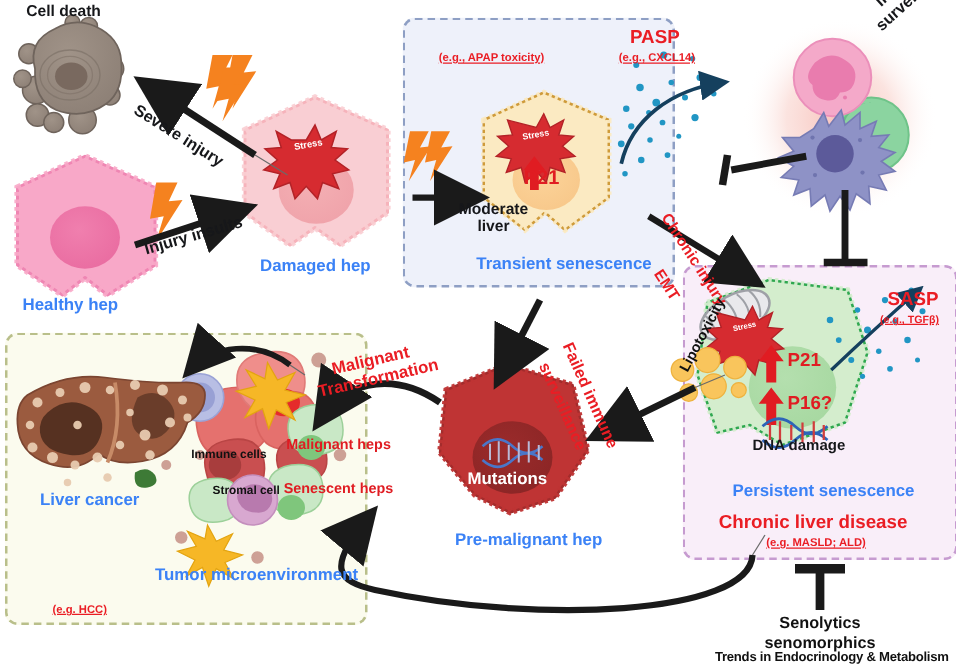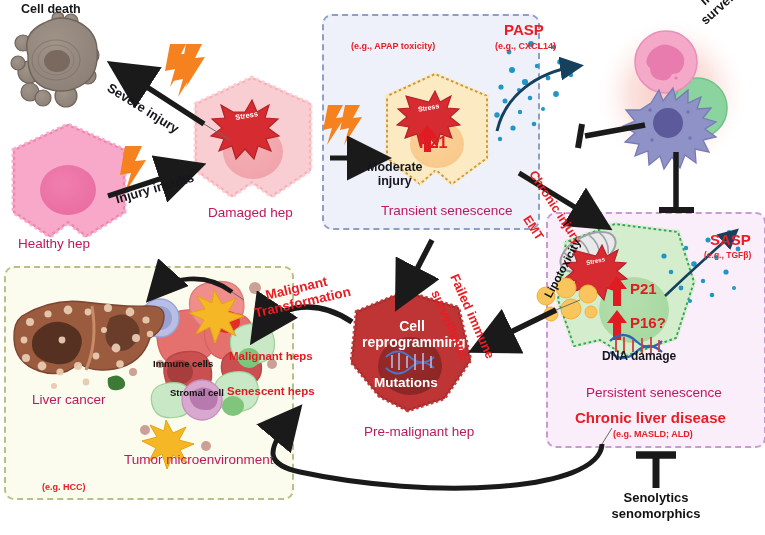--- a/index.html
+++ b/index.html
@@ -11,22 +11,22 @@
   
   .panel{position:absolute;border-radius:10px;}
   #panel-acute{left:322px;top:14px;width:214px;height:212px;
       background:#eef1fa;border:2px dashed #8e9fc4;}
   #panel-chronic{left:546px;top:212px;width:216px;height:232px;
       background:#f9eef9;border:2px dashed #c69bd0;}
   #panel-tumor{left:4px;top:266px;width:286px;height:230px;
       background:#fbfbee;border:2px dashed #b9bf8a;}
 
   .hdr-red{color:#ea1d24;font-weight:bold;font-size:15px;}
-  .sub-red{color:#ea1d24;font-weight:bold;font-size:9px;}
-  .purple-lbl{color:#be185d;font-weight:normal;font-size:13.5px;}
+  .sub-red{color:#ea1d24;font-weight:bold;font-size:9px;text-decoration:underline;}
+  .purple-lbl{color:#3b82f6;font-weight:bold;font-size:13.5px;}
   .black-lbl{color:#16171a;font-weight:bold;font-size:12.5px;}
   .red-lbl{color:#ea1d24;font-weight:bold;font-size:13px;}
 
   
   #art{position:absolute;left:0;top:0;width:765px;height:535px;}
 
   .footer{position:absolute;right:6px;bottom:3px;color:#111;
       font-weight:bold;font-size:10.5px;letter-spacing:-.2px;}
 </style>
 </head>
@@ -368,21 +368,21 @@
   <div class="lbl purple-lbl" style="left:208px;top:205px;">Damaged hep</div>
 
   <div class="lbl black-lbl" style="left:112px;top:81px;font-size:13px;
        transform:rotate(32deg);transform-origin:left top;">Severe injury</div>
 
   <div class="lbl black-lbl" style="left:114px;top:193px;font-size:13px;
        transform:rotate(-16deg);transform-origin:left top;">Injury insults</div>
 
   <div class="lbl" style="left:335px;top:160px;font-size:12.5px;color:#16171a;font-weight:bold;text-align:center;margin-left:32px;">
     <div>Moderate</div>
-    <div>injury</div>
+    <div>liver</div>
   </div>
 
   <div class="lbl sub-red" style="left:351px;top:41px;">(e.g., APAP toxicity)</div>
 
   <div class="lbl hdr-red" style="left:504px;top:22px;">PASP</div>
   <div class="lbl sub-red" style="left:495px;top:41px;">(e.g., CXCL14)</div>
 
   <div class="lbl" style="left:419px;top:134px;font-size:16px;color:#e01c22;font-weight:bold;">P21</div>
 
   <div class="lbl purple-lbl" style="left:381px;top:203px;">Transient senescence</div>
@@ -407,25 +407,20 @@
   <div class="lbl black-lbl" style="left:602px;top:350px;font-size:12px;">DNA damage</div>
 
   <div class="lbl" style="left:542px;top:294px;font-size:11.5px;color:#111;font-weight:bold;
        transform:rotate(-62deg);transform-origin:left top;">Lipotoxicity</div>
 
   <div class="lbl purple-lbl" style="left:586px;top:385px;">Persistent senescence</div>
 
   <div class="lbl hdr-red" style="left:575px;top:410px;font-size:15px;">Chronic liver disease</div>
   <div class="lbl sub-red" style="left:613px;top:429px;">(e.g. MASLD; ALD)</div>
 
-  <div class="lbl" style="left:362px;top:318px;width:100px;text-align:center;
-       font-size:14px;color:#fff;font-weight:bold;line-height:1.15;">
-    <div>Cell</div>
-    <div>reprogramming</div>
-  </div>
   <div class="lbl" style="left:374px;top:375px;font-size:13.5px;color:#fff;font-weight:bold;">Mutations</div>
   <div class="lbl purple-lbl" style="left:364px;top:424px;">Pre-malignant hep</div>
 
   <div class="lbl red-lbl" style="left:460px;top:272px;font-size:13px;
        transform:rotate(66deg);transform-origin:left top;">Failed immune</div>
   <div class="lbl red-lbl" style="left:441px;top:288px;font-size:13px;
        transform:rotate(66deg);transform-origin:left top;">surveillance</div>
 
   <div class="lbl red-lbl" style="left:264px;top:288px;font-size:13.5px;
        transform:rotate(-13deg);transform-origin:left top;">Malignant</div>
@@ -441,14 +436,15 @@
   <div class="lbl purple-lbl" style="left:124px;top:452px;">Tumor microenvironment</div>
 
   <div class="lbl sub-red" style="left:42px;top:482px;">(e.g. HCC)</div>
 
   <div class="lbl" style="left:608px;top:490px;width:96px;text-align:center;
        font-size:13px;color:#111;font-weight:bold;line-height:1.2;">
     <div>Senolytics</div>
     <div>senomorphics</div>
   </div>
 
+  <div class="footer">Trends in Endocrinology &amp; Metabolism</div>
 
 </div>
 
 </body></html>

